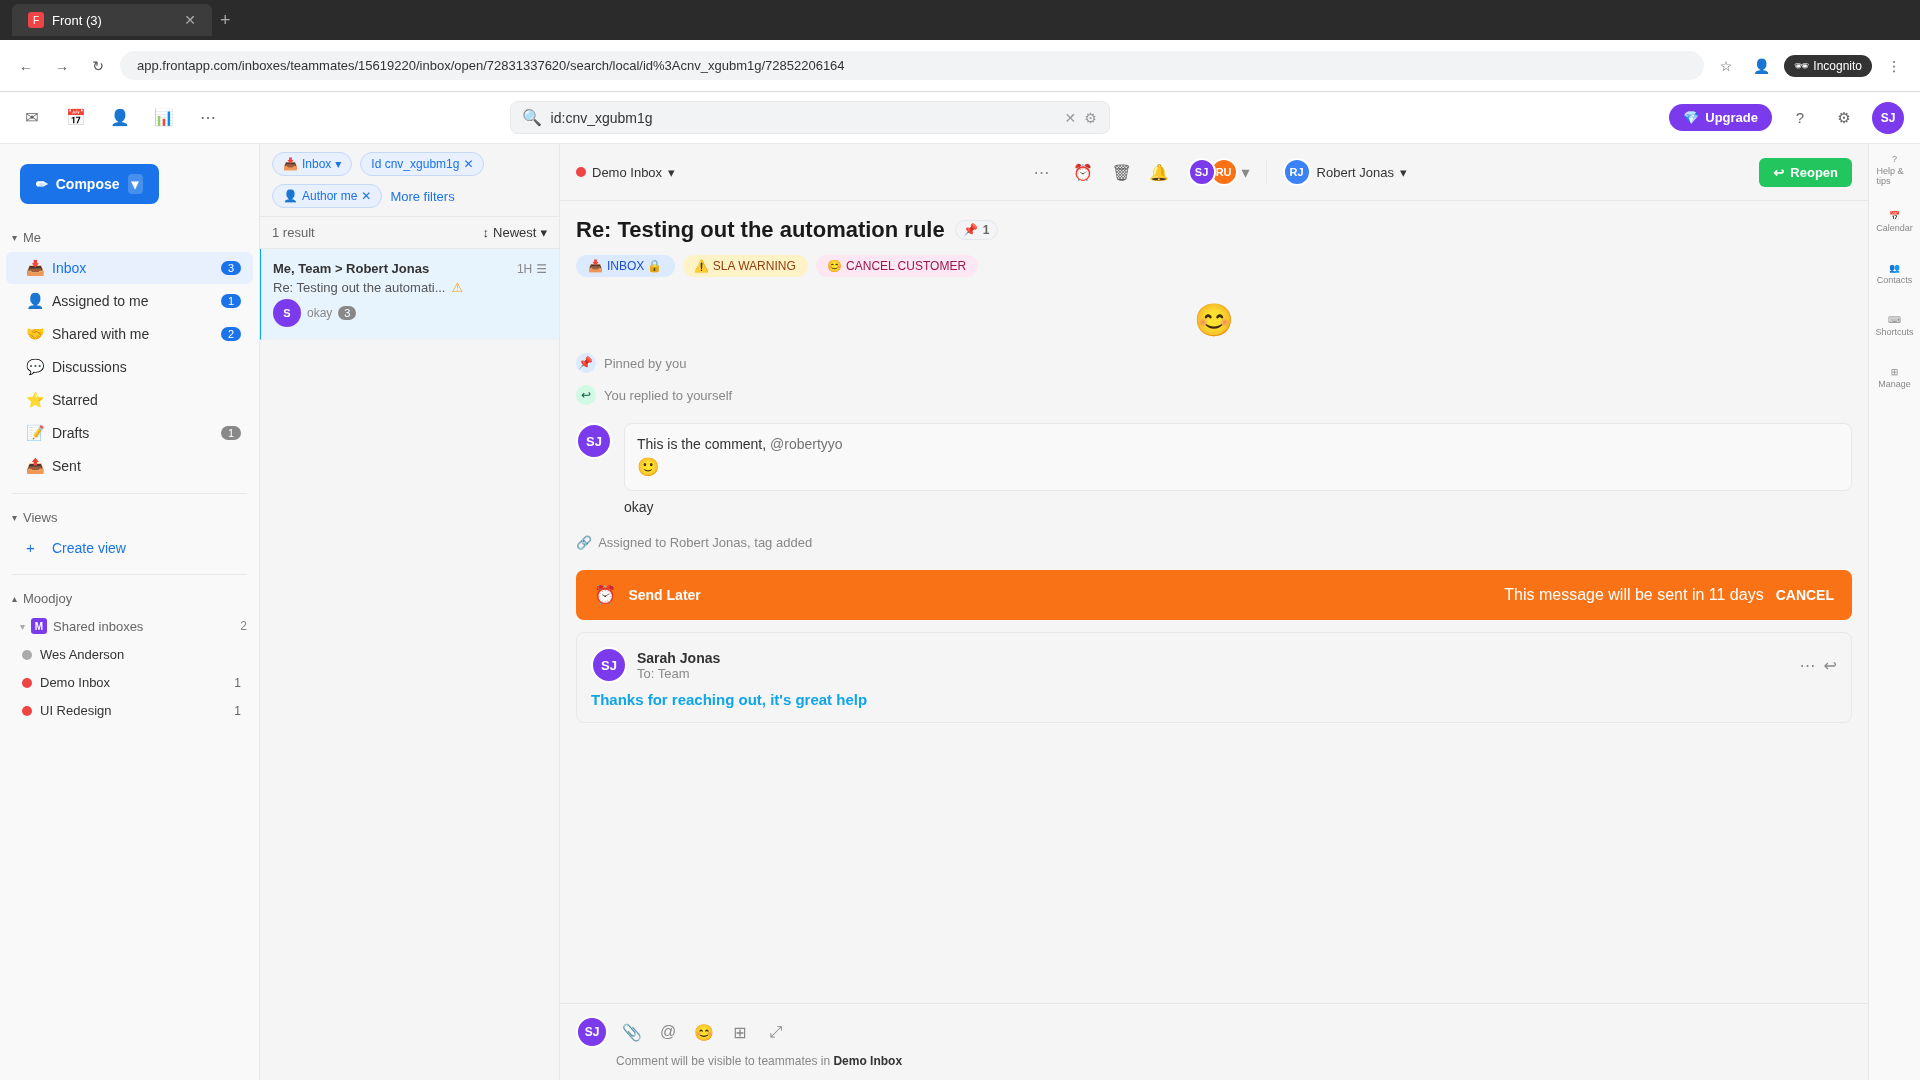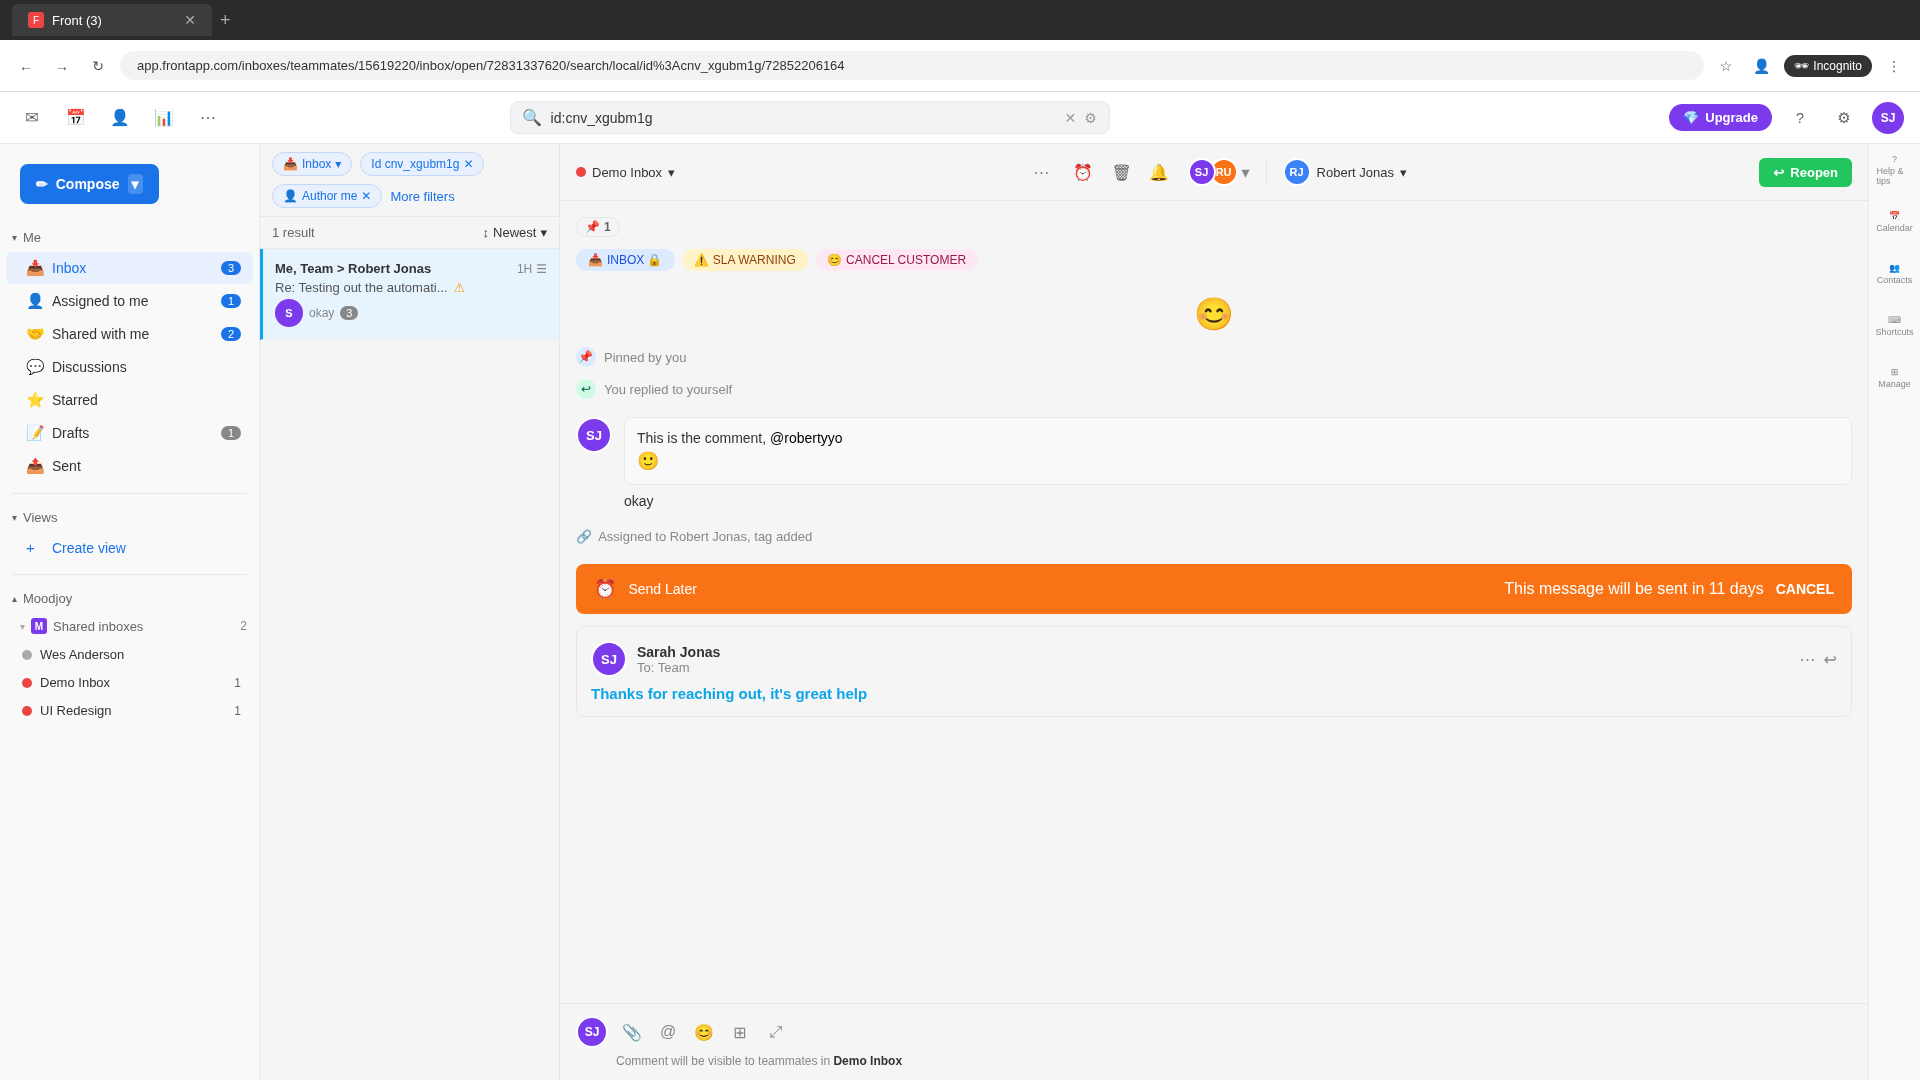--- a/index.html
+++ b/index.html
@@ -58,21 +58,21 @@
     .main-content { flex: 1; display: flex; padding-top: 52px; overflow: hidden; }
 
     
     .conv-list { width: 300px; min-width: 300px; border-right: 1px solid #e8e8e8; display: flex; flex-direction: column; }
     .filter-bar { display: flex; align-items: center; gap: 8px; flex-wrap: wrap; padding: 8px 12px; border-bottom: 1px solid #e8e8e8; }
     .filter-chip { display: flex; align-items: center; gap: 4px; background: #e8f0fe; border: 1px solid #c5d8f8; border-radius: 16px; padding: 4px 10px; font-size: 12px; color: #1a73e8; cursor: pointer; }
     .more-filters-btn { color: #1a73e8; font-size: 13px; cursor: pointer; background: none; border: none; }
     .results-bar { display: flex; align-items: flex-end; justify-content: space-between; padding: 8px 12px; border-bottom: 1px solid #e8e8e8; }
     .results-count { font-size: 13px; color: #666; }
     .sort-btn { display: flex; align-items: center; gap: 4px; font-size: 13px; color: #333; cursor: pointer; background: none; border: none; }
-    .conv-item { padding: 12px; cursor: pointer; border-bottom: 1px solid #f0f0f0; background: #e8f4fd; border-left: 3px solid #0ea5e9; }
+    .conv-item { padding: 12px; cursor: pointer; border-bottom: 1px solid #f0f0f0; background: #e8f4fd; border-left: 1px solid #0ea5e9; }
     .conv-item-header { display: flex; align-items: center; justify-content: space-between; margin-bottom: 4px; }
     .conv-from { font-size: 13px; font-weight: 600; color: #333; }
     .conv-time { font-size: 12px; color: #888; display: flex; align-items: center; gap: 4px; }
     .conv-subject { font-size: 13px; color: #555; margin-bottom: 4px; display: flex; align-items: center; gap: 6px; }
     .conv-preview { font-size: 12px; color: #888; display: flex; align-items: center; gap: 6px; }
     .conv-avatar { width: 28px; height: 28px; background: #7c3aed; border-radius: 50%; display: flex; align-items: center; justify-content: center; color: white; font-size: 11px; font-weight: 600; }
     .warning-icon { color: #f59e0b; }
     .conv-badge { background: #888; color: white; border-radius: 10px; padding: 1px 6px; font-size: 11px; }
 
     
@@ -101,27 +101,27 @@
 
     .activity-item { display: flex; align-items: center; gap: 8px; padding: 6px 0; color: #888; font-size: 13px; }
     .activity-icon { width: 20px; height: 20px; border-radius: 50%; display: flex; align-items: center; justify-content: center; font-size: 12px; }
     .activity-icon.blue { background: #dbeafe; color: #1d4ed8; }
     .activity-icon.teal { background: #d1fae5; color: #065f46; }
 
     .comment-block { display: flex; gap: 12px; padding: 12px 0; }
     .comment-content { flex: 1; }
     .comment-bubble { background: #f9f9f9; border: 1px solid #e8e8e8; border-radius: 8px; padding: 12px; }
     .comment-text { font-size: 14px; color: #333; }
-    .mention { color: #000000; }
+    .mention { color: #737373; }
     .reply-text { font-size: 14px; color: #333; padding: 8px 0 0; }
     .assignment-note { color: #888; font-size: 13px; display: flex; align-items: center; gap: 6px; padding: 8px 0; }
 
     .send-later-bar { background: #f97316; border-radius: 8px; padding: 14px 18px; display: flex; align-items: center; gap: 12px; color: white; margin: 12px 0; }
     .send-later-icon { font-size: 18px; }
-    .send-later-text { font-size: 14px; font-weight: 400; flex: 1; }
+    .send-later-text { font-size: 14px; font-weight: 700; flex: 1; }
     .send-later-cancel { color: white; font-weight: 600; font-size: 14px; cursor: pointer; background: none; border: none; text-decoration: none; margin-left: auto; }
 
     .scheduled-message { border: 1px solid #e8e8e8; border-radius: 8px; padding: 14px; }
     .msg-header { display: flex; align-items: center; gap: 10px; margin-bottom: 8px; }
     .msg-sender { font-size: 14px; font-weight: 600; color: #333; }
     .msg-to { font-size: 13px; color: #888; }
     .msg-subject { font-size: 13px; color: #888; margin-bottom: 6px; }
     .msg-more { margin-left: auto; color: #888; cursor: pointer; font-size: 16px; }
     .msg-reply { color: #888; cursor: pointer; font-size: 16px; }
     .msg-body-text { font-size: 15px; font-weight: 600; color: #0ea5e9; }
@@ -370,20 +370,21 @@
         <div style="margin-left:auto; display:flex; align-items:center; gap:8px;">
           <button style="background:#22c55e;color:white;border:none;border-radius:6px;padding:7px 14px;font-size:13px;font-weight:600;cursor:pointer;display:flex;align-items:center;gap:6px;">
             <span>↩</span>
             <span style="font-size:13px;">Reopen</span>
           </button>
         </div>
       </div>
 
       <div class="conv-body">
         <div class="conv-title">
+          <span>Re: Testing out the automation rule</span>
           <div class="pin-badge">
             <span>📌</span>
             <span>1</span>
           </div>
         </div>
 
         <div class="tag-pills">
           <div class="tag-pill tag-inbox">
             <span>📥</span>
             <span>INBOX 🔒</span>

